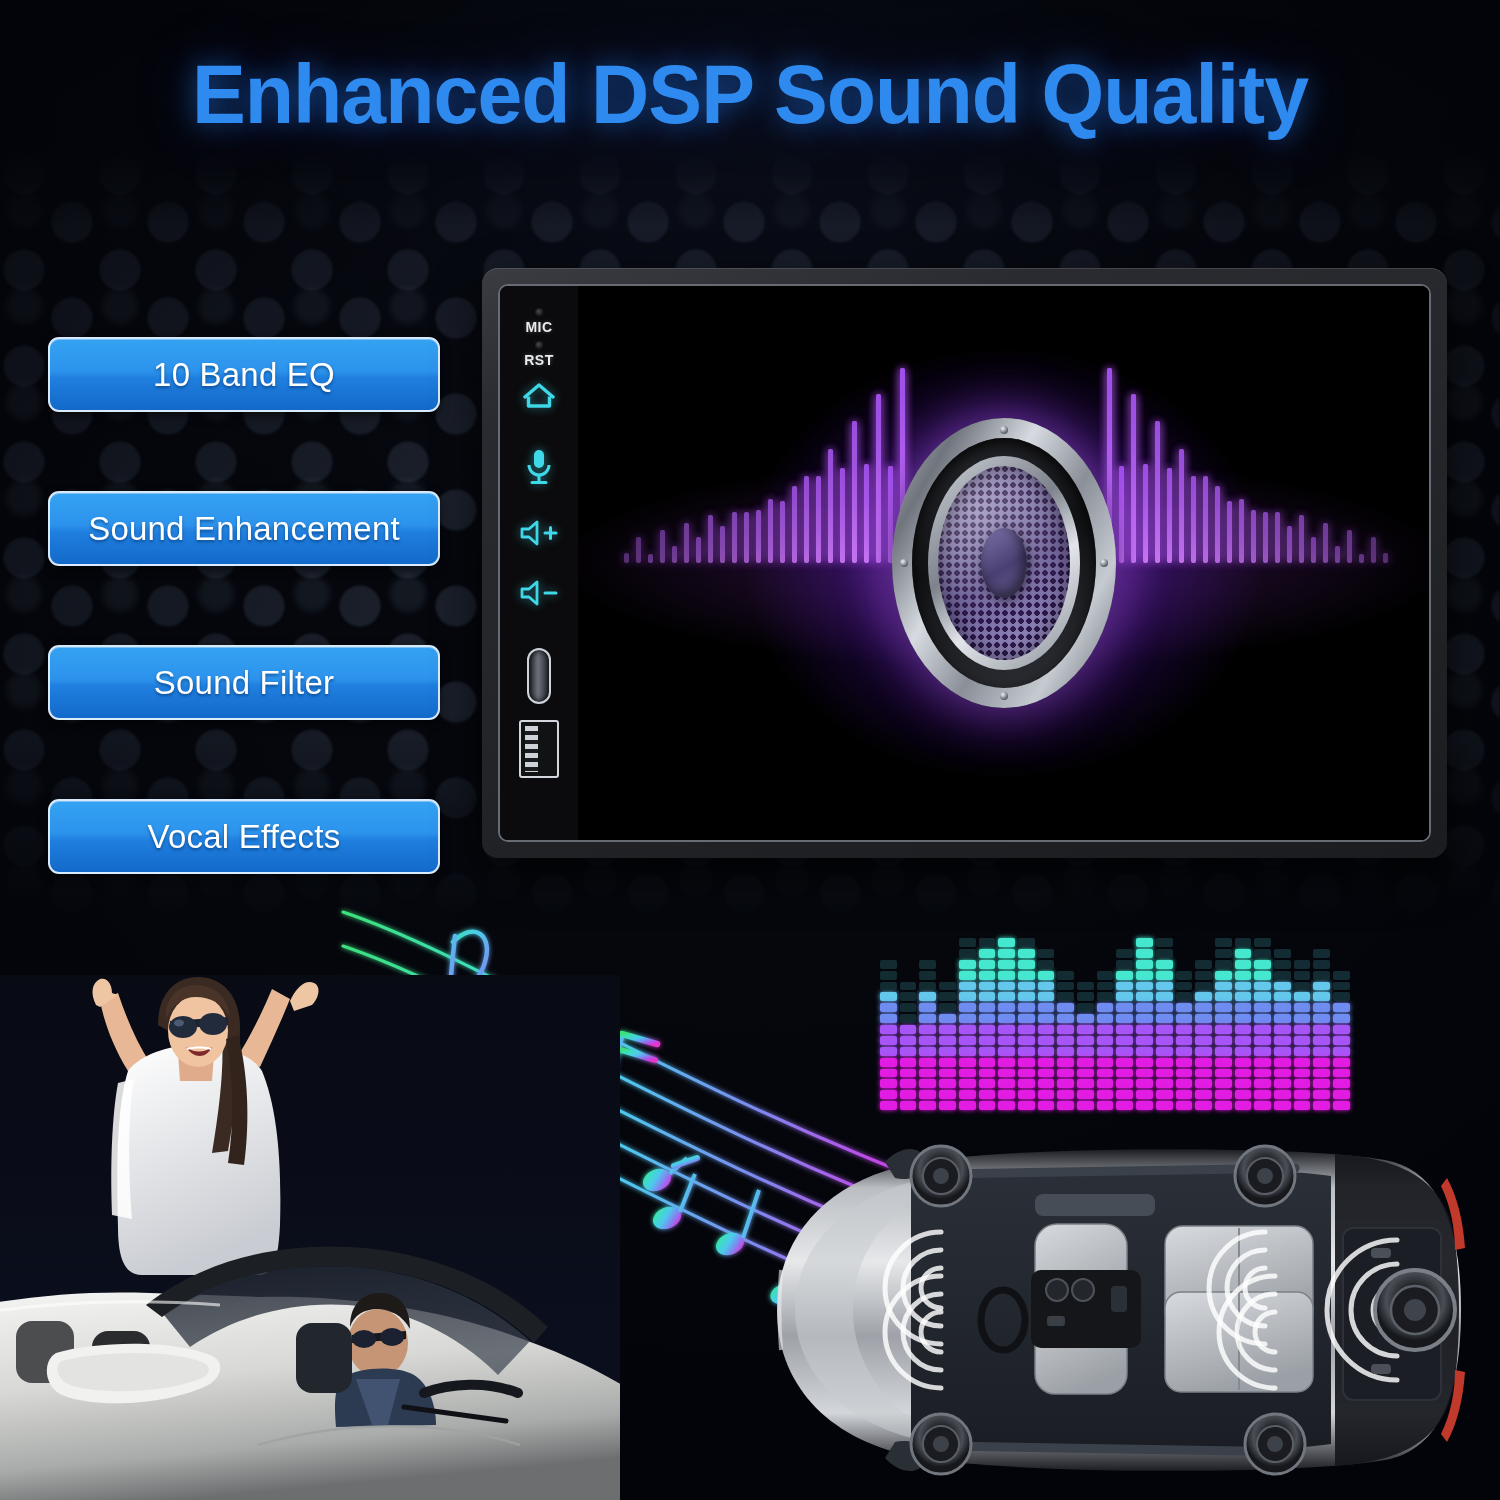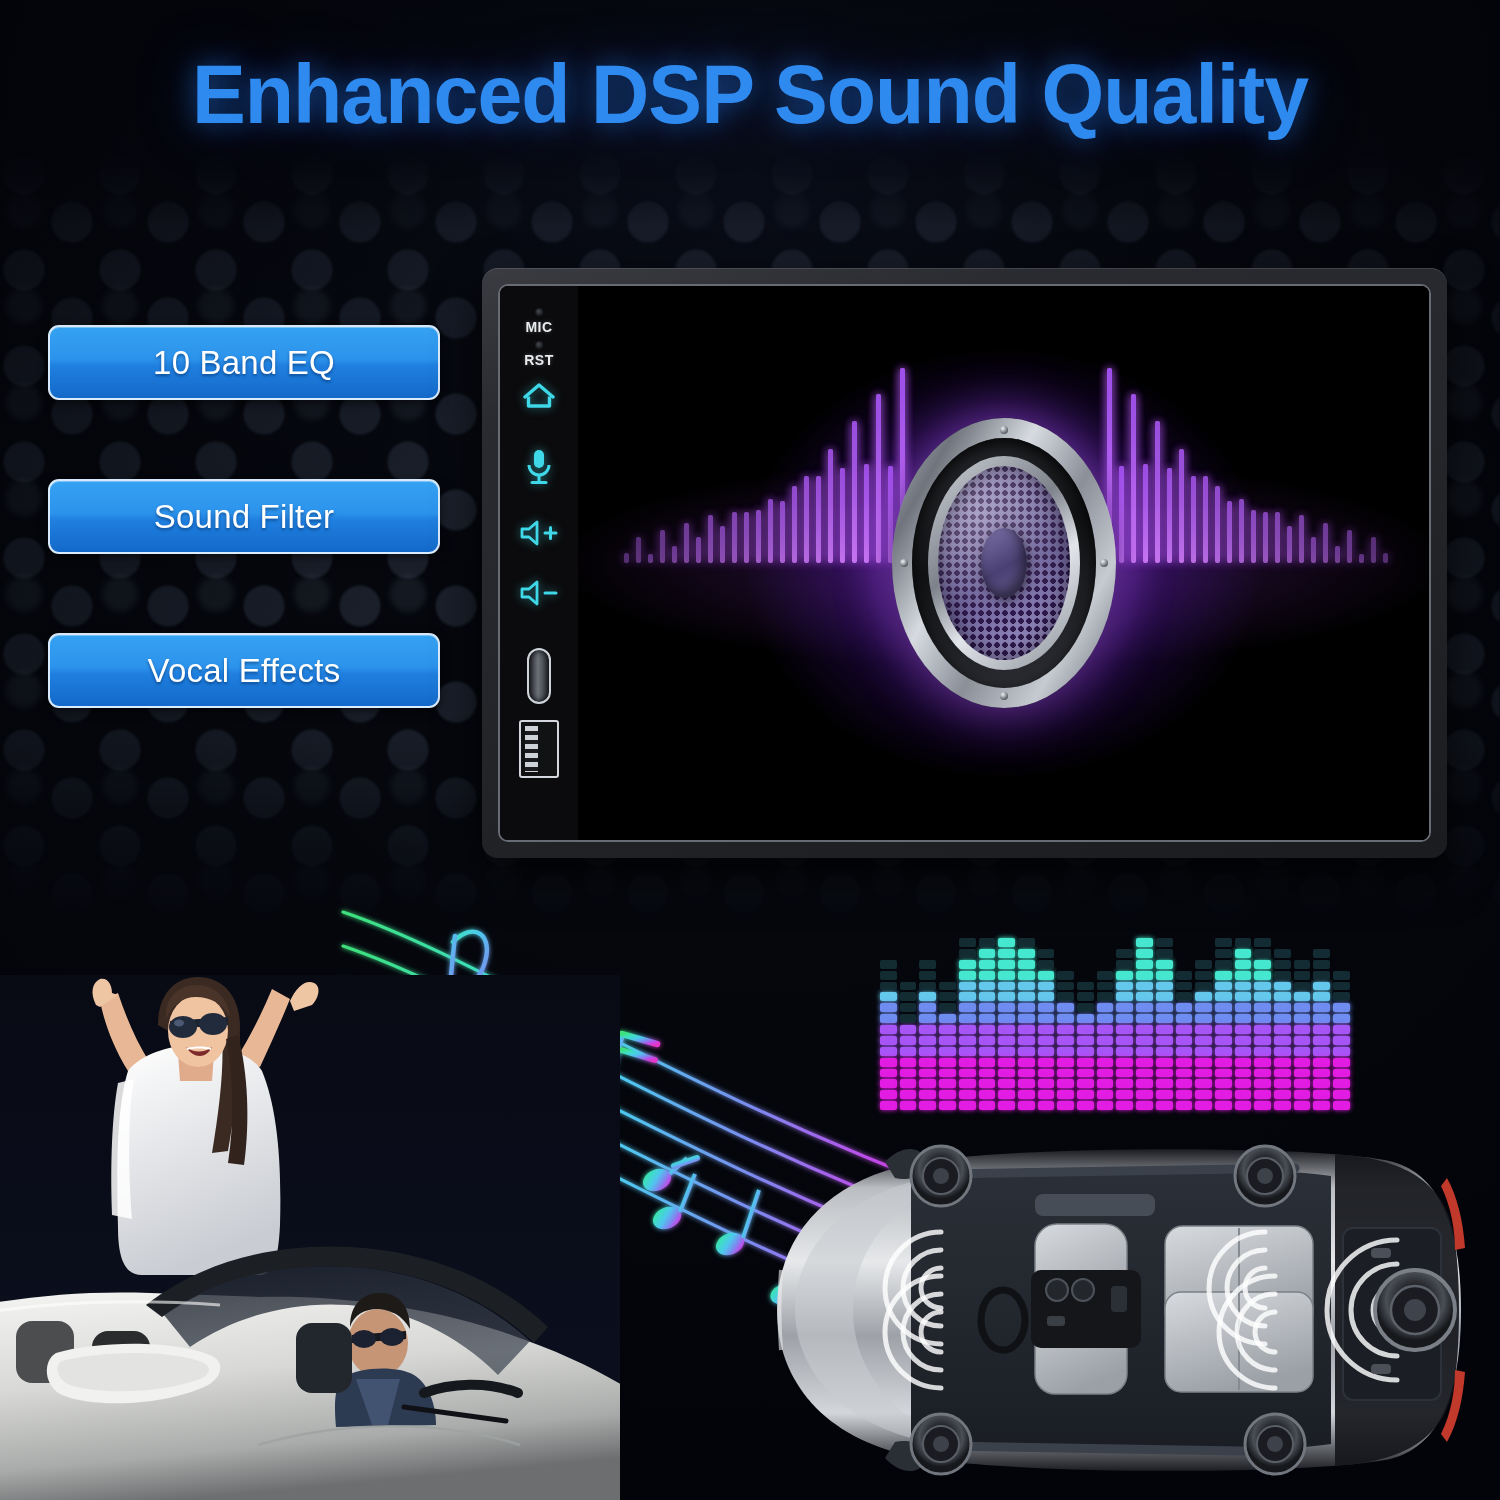--- a/index.html
+++ b/index.html
@@ -49,21 +49,21 @@
     position:absolute; top:46px; left:0; width:1500px; text-align:center;
     font-size:84px; font-weight:bold; letter-spacing:-1px;
     color:#2f8af0;
     font-family:"Liberation Sans","DejaVu Sans",sans-serif;
     transform:scaleX(.96); transform-origin:50% 50%;
     text-shadow:0 0 26px rgba(40,120,235,.55), 0 0 60px rgba(30,90,200,.35);
     white-space:nowrap;
   }
 
   
-  #features{ position:absolute; left:48px; top:325px; width:392px;text-align:right; }
+  #features{ position:absolute; left:48px; top:337px; width:392px;text-align:right; }
   .feat{
     height:75px; margin-bottom:79px; border-radius:11px;
     border:2px solid rgba(232,243,255,.92);
     background:linear-gradient(180deg,#35a2f2 0%, #2c93ec 45%, #1f7fdf 55%, #1369c9 100%);
     box-shadow:0 3px 10px rgba(0,0,0,.55), inset 0 1px 0 rgba(255,255,255,.35);
     display:flex; align-items:center; justify-content:center;
     color:#ffffff; font-size:33px; letter-spacing:.2px;
     text-shadow:0 2px 3px rgba(0,40,90,.55);
   }
   .feat:last-child{ margin-bottom:0; }
@@ -194,20 +194,23 @@
 <div id="bg-base"></div>
 <div id="bg-dots"></div>
 <div id="bg-dots2"></div>
 <div id="bg-vig"></div>
 
 <div id="headline">Enhanced DSP Sound Quality</div>
 
 <div id="features">
   <div class="feat">
     <span>10 Band EQ</span>
+  </div>
+  <div class="feat">
+    <span>Sound Enhancement</span>
   </div>
   <div class="feat">
     <span>Sound Filter</span>
   </div>
   <div class="feat">
     <span>Vocal Effects</span>
   </div>
 </div>
 
 <div id="unit">

